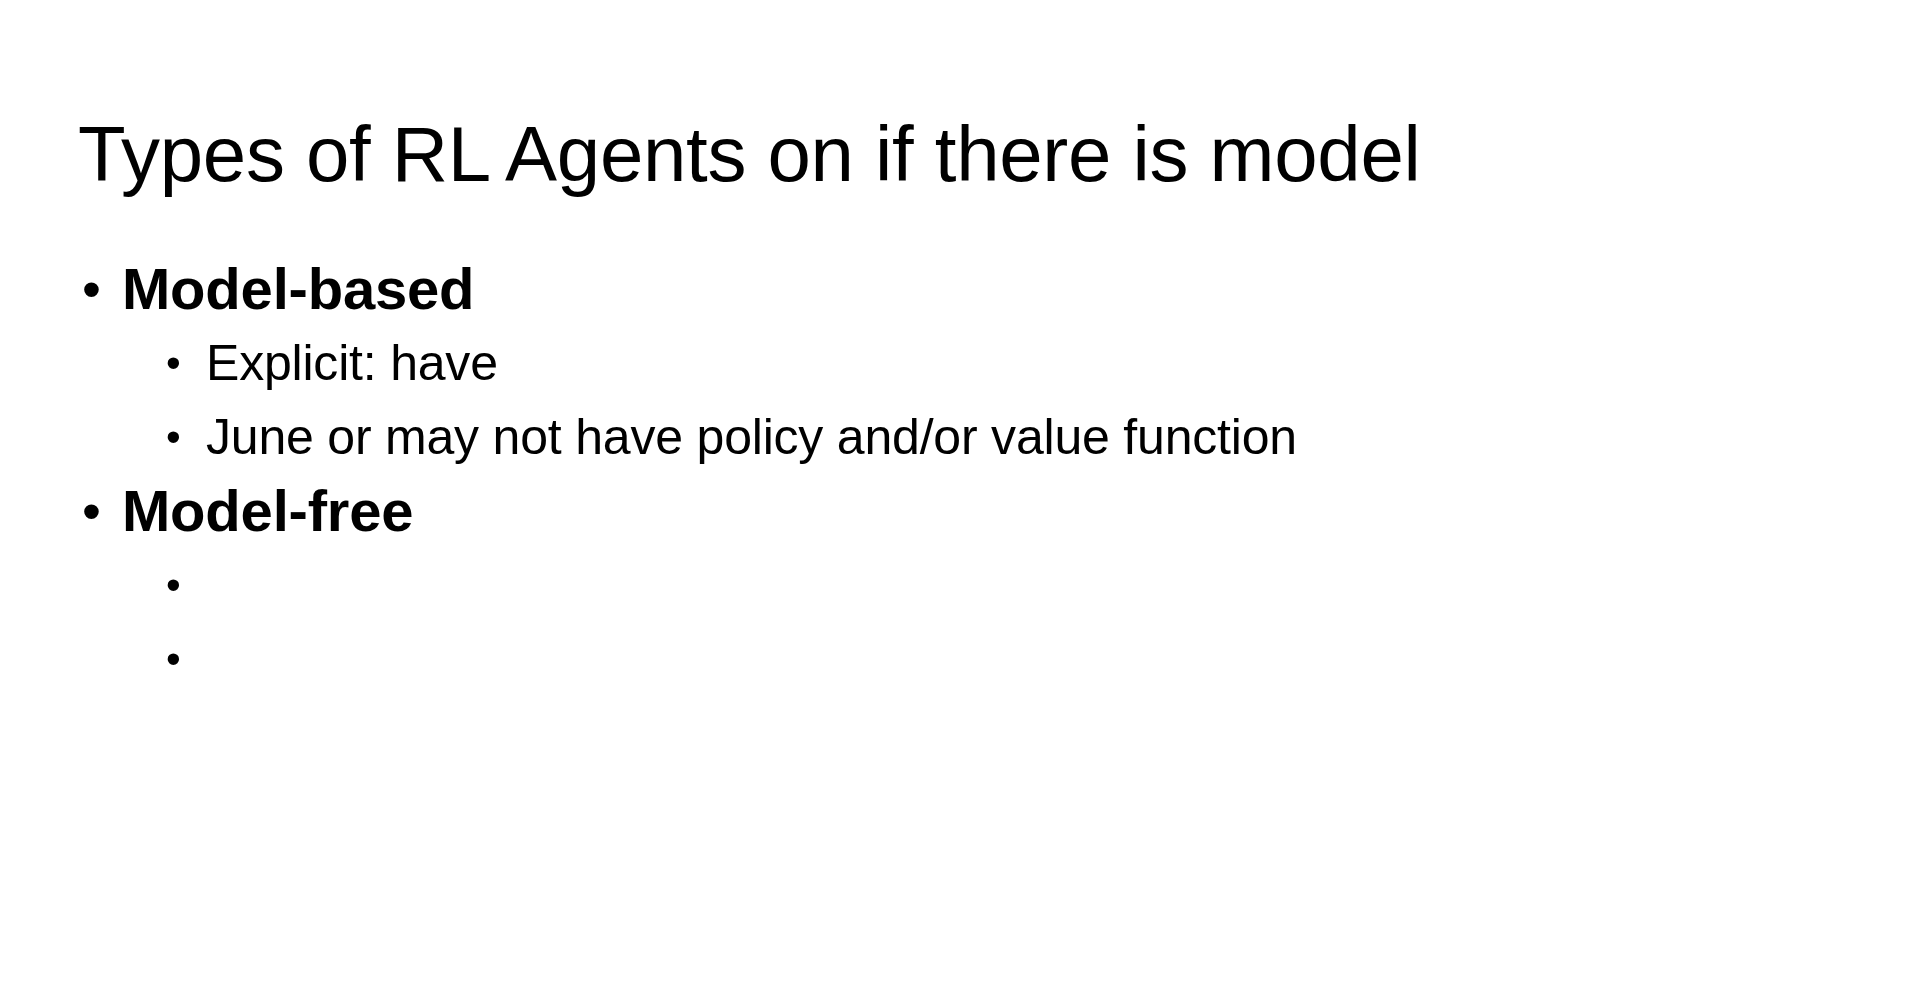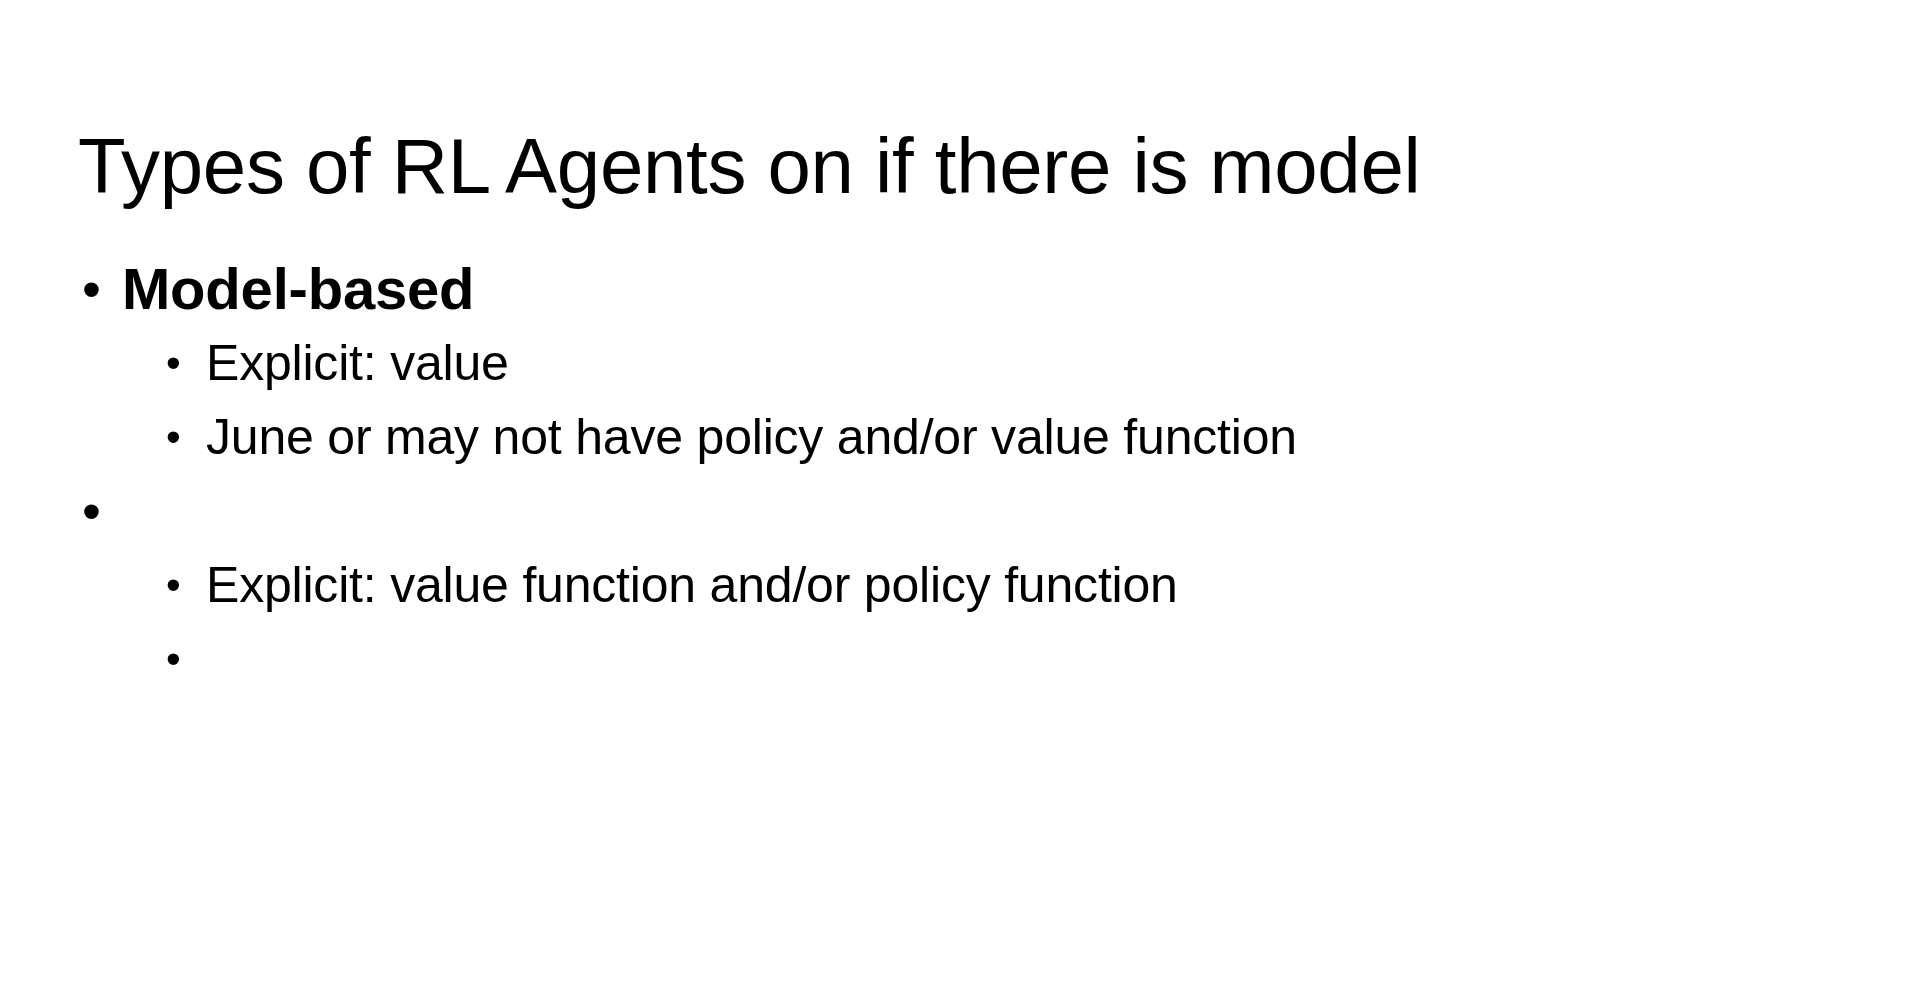--- a/index.html
+++ b/index.html
@@ -20,21 +20,21 @@
     position: relative;
     width: 1920px;
     height: 1004px;
     background: #ffffff;
   }
 
   
   .slide-title {
     position: absolute;
     left: 78px;
-    top: 72px;
+    top: 60px;
     width: 1760px;
     font-size: 78px;
     font-weight: 400;
     line-height: 1.08;
     letter-spacing: -0.3px;
     color: #000000;
     white-space: nowrap;
   }
 
   
@@ -118,35 +118,35 @@
   <div class="slide-body">
     <ul class="bullet-list">
 
       <li class="bullet-item level-1">
         <span class="bullet-marker">•</span>
         <span class="bullet-text">Model-based</span>
       </li>
       <ul class="sub-list">
         <li class="bullet-item level-2">
           <span class="bullet-marker">•</span>
-          <span class="bullet-text">Explicit: value</span>
+          <span class="bullet-text">Explicit: have</span>
         </li>
         <li class="bullet-item level-2">
           <span class="bullet-marker">•</span>
           <span class="bullet-text">June or may not have policy and/or value function</span>
         </li>
       </ul>
 
       <li class="bullet-item level-1">
         <span class="bullet-marker">•</span>
+        <span class="bullet-text">Model-free</span>
       </li>
       <ul class="sub-list">
         <li class="bullet-item level-2">
           <span class="bullet-marker">•</span>
-          <span class="bullet-text">Explicit: value function and/or policy function</span>
         </li>
         <li class="bullet-item level-2">
           <span class="bullet-marker">•</span>
         </li>
       </ul>
 
     </ul>
   </div>
 
 </div>

